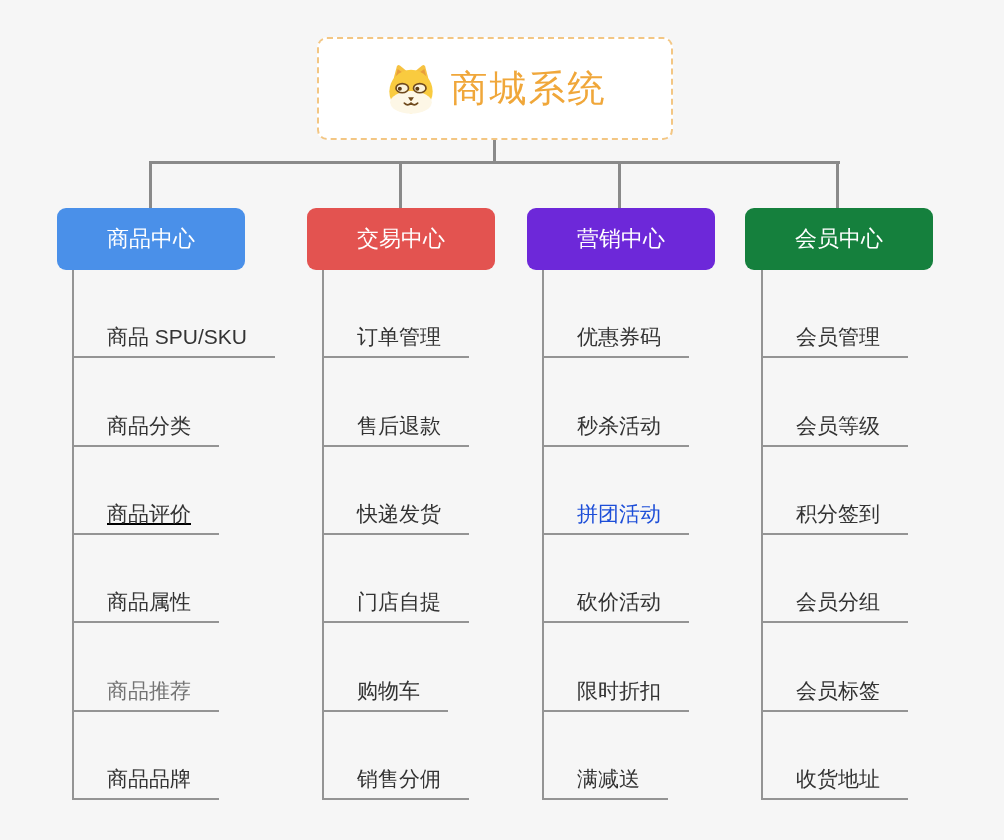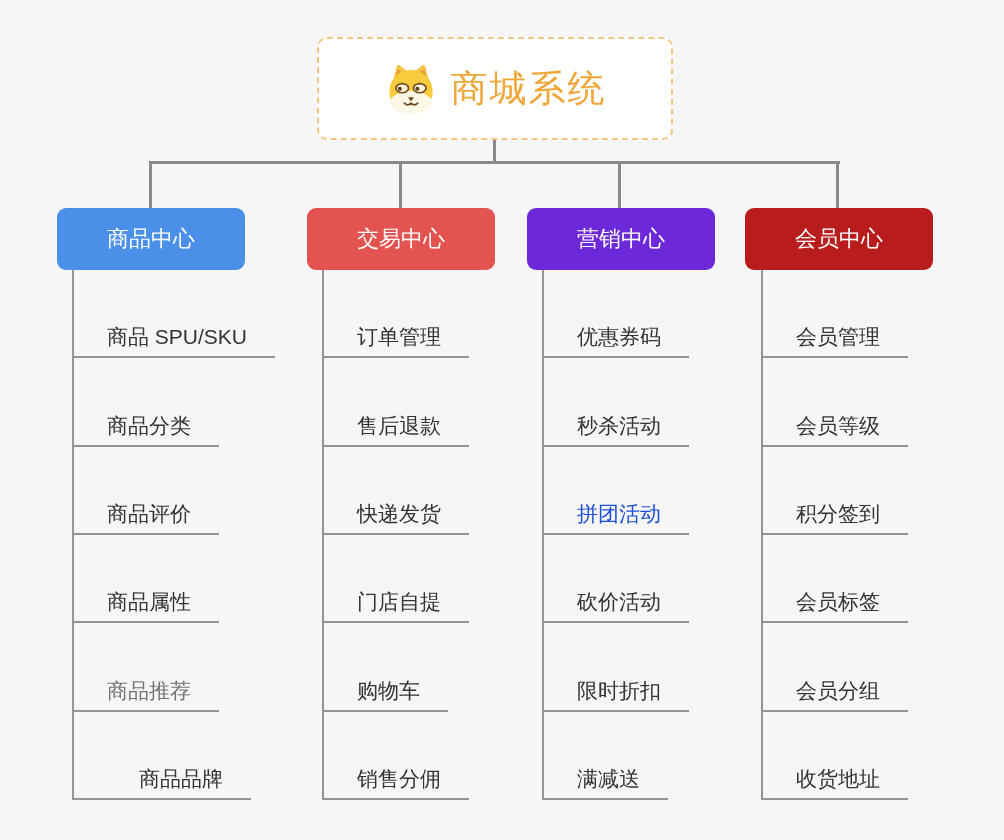--- a/index.html
+++ b/index.html
@@ -90,31 +90,31 @@
       <div class="connector" style="left: 618px; top: 164px; width: 3px; height: 44px; background: rgb(138, 138, 138);"></div>
       <div class="connector" style="left: 836px; top: 164px; width: 3px; height: 44px; background: rgb(138, 138, 138);"></div>
       <div class="branch-box" style="left: 57px; background: rgb(74, 144, 233);">商品中心</div>
       <div class="leaf-list" style="left: 72px; border-left: 2px solid rgb(148, 148, 148);">
         <div class="leaf-item" style="border-bottom: 2px solid rgb(148, 148, 148);">
           <span class="leaf-label" style="color: rgb(51, 51, 51);">商品 SPU/SKU</span>
         </div>
         <div class="leaf-item" style="border-bottom: 2px solid rgb(148, 148, 148);">
           <span class="leaf-label" style="color: rgb(51, 51, 51);">商品分类</span>
         </div>
-        <div class="leaf-item" style="border-bottom: 2px solid rgb(148, 148, 148);">
+        <div class="leaf-item" style="border-bottom: 2px solid rgb(148, 148, 148); text-decoration: underline;">
           <span class="leaf-label" style="color: rgb(51, 51, 51);">商品评价</span>
         </div>
         <div class="leaf-item" style="border-bottom: 2px solid rgb(148, 148, 148);">
           <span class="leaf-label" style="color: rgb(51, 51, 51);">商品属性</span>
         </div>
         <div class="leaf-item" style="border-bottom: 2px solid rgb(148, 148, 148);">
           <span class="leaf-label" style="color: #737373;">商品推荐</span>
         </div>
         <div class="leaf-item" style="border-bottom: 2px solid rgb(148, 148, 148);">
-          <span class="leaf-label" style="color: rgb(51, 51, 51); margin-left: 32px;">商品品牌</span>
+          <span class="leaf-label" style="color: rgb(51, 51, 51);">商品品牌</span>
         </div>
       </div>
       <div class="branch-box" style="left: 307px; background: rgb(227, 83, 80);">交易中心</div>
       <div class="leaf-list" style="left: 322px; border-left: 2px solid rgb(148, 148, 148);">
         <div class="leaf-item" style="border-bottom: 2px solid rgb(148, 148, 148);">
           <span class="leaf-label" style="color: rgb(51, 51, 51);">订单管理</span>
         </div>
         <div class="leaf-item" style="border-bottom: 2px solid rgb(148, 148, 148);">
           <span class="leaf-label" style="color: rgb(51, 51, 51);">售后退款</span>
         </div>
@@ -145,36 +145,36 @@
         <div class="leaf-item" style="border-bottom: 2px solid rgb(148, 148, 148);">
           <span class="leaf-label" style="color: rgb(51, 51, 51);">砍价活动</span>
         </div>
         <div class="leaf-item" style="border-bottom: 2px solid rgb(148, 148, 148);">
           <span class="leaf-label" style="color: rgb(51, 51, 51);">限时折扣</span>
         </div>
         <div class="leaf-item" style="border-bottom: 2px solid rgb(148, 148, 148);">
           <span class="leaf-label" style="color: rgb(51, 51, 51);">满减送</span>
         </div>
       </div>
-      <div class="branch-box" style="left: 745px; background: #b91c1c; font-family: Liberation Mono, monospace;">会员中心</div>
+      <div class="branch-box" style="left: 745px; background: #15803d; font-family: Liberation Mono, monospace;">会员中心</div>
       <div class="leaf-list" style="left: 761px; border-left: 2px solid rgb(148, 148, 148);">
         <div class="leaf-item" style="border-bottom: 2px solid rgb(148, 148, 148);">
           <span class="leaf-label" style="color: rgb(51, 51, 51);">会员管理</span>
         </div>
         <div class="leaf-item" style="border-bottom: 2px solid rgb(148, 148, 148);">
           <span class="leaf-label" style="color: rgb(51, 51, 51);">会员等级</span>
         </div>
         <div class="leaf-item" style="border-bottom: 2px solid rgb(148, 148, 148);">
           <span class="leaf-label" style="color: rgb(51, 51, 51);">积分签到</span>
         </div>
         <div class="leaf-item" style="border-bottom: 2px solid rgb(148, 148, 148);">
-          <span class="leaf-label" style="color: rgb(51, 51, 51);">会员标签</span>
+          <span class="leaf-label" style="color: rgb(51, 51, 51);">会员分组</span>
         </div>
         <div class="leaf-item" style="border-bottom: 2px solid rgb(148, 148, 148);">
-          <span class="leaf-label" style="color: rgb(51, 51, 51);">会员分组</span>
+          <span class="leaf-label" style="color: rgb(51, 51, 51);">会员标签</span>
         </div>
         <div class="leaf-item" style="border-bottom: 2px solid rgb(148, 148, 148);">
           <span class="leaf-label" style="color: rgb(51, 51, 51);">收货地址</span>
         </div>
       </div>
     </div>
 
 </div>
 
 </body></html>

